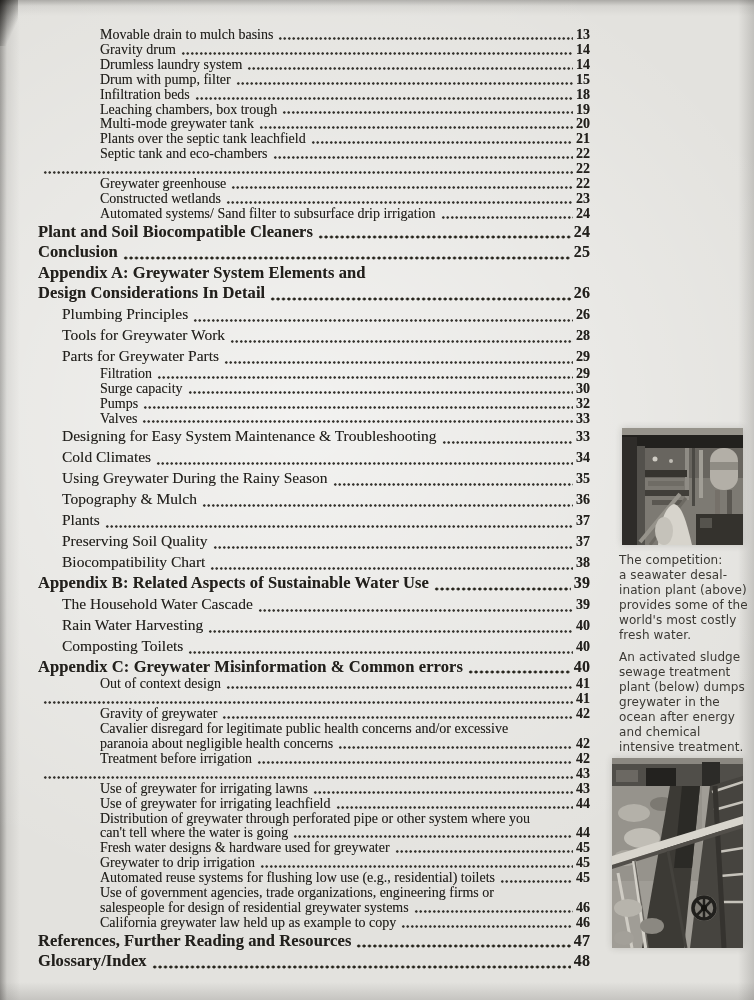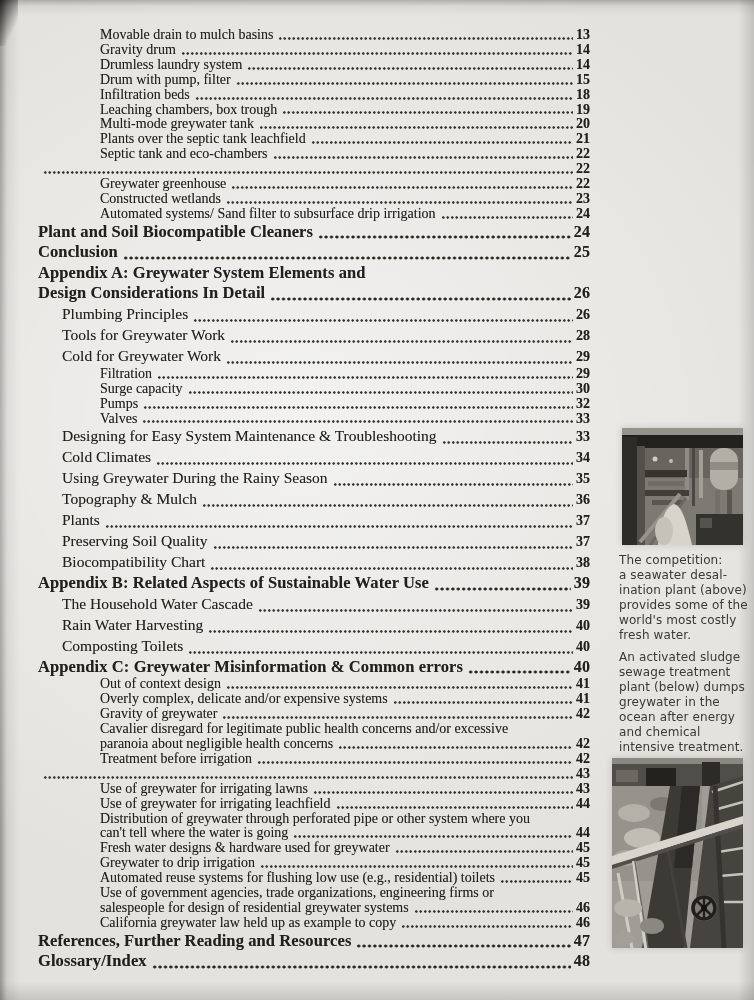--- a/index.html
+++ b/index.html
@@ -138,21 +138,21 @@
         <span class="txt">Plumbing Principles</span>
         <span class="leader"></span>
         <span class="num">26</span>
       </div>
       <div class="row l1">
         <span class="txt">Tools for Greywater Work</span>
         <span class="leader"></span>
         <span class="num">28</span>
       </div>
       <div class="row l1">
-        <span class="txt">Cold for Greywater Work</span>
+        <span class="txt">Parts for Greywater Parts</span>
         <span class="leader"></span>
         <span class="num">29</span>
       </div>
       <div class="row l2">
         <span class="txt">Filtration</span>
         <span class="leader"></span>
         <span class="num">29</span>
       </div>
       <div class="row l2">
         <span class="txt">Surge capacity</span>
@@ -228,21 +228,20 @@
         <span class="txt">Appendix C: Greywater Misinformation &amp; Common errors</span>
         <span class="leader"></span>
         <span class="num">40</span>
       </div>
       <div class="row l2">
         <span class="txt">Out of context design</span>
         <span class="leader"></span>
         <span class="num">41</span>
       </div>
       <div class="row l2">
-        <span class="txt">Overly complex, delicate and/or expensive systems</span>
         <span class="leader"></span>
         <span class="num">41</span>
       </div>
       <div class="row l2">
         <span class="txt">Gravity of greywater</span>
         <span class="leader"></span>
         <span class="num">42</span>
       </div>
       <div class="row l2">
         <span class="txt">Cavalier disregard for legitimate public health concerns and/or excessive</span>

